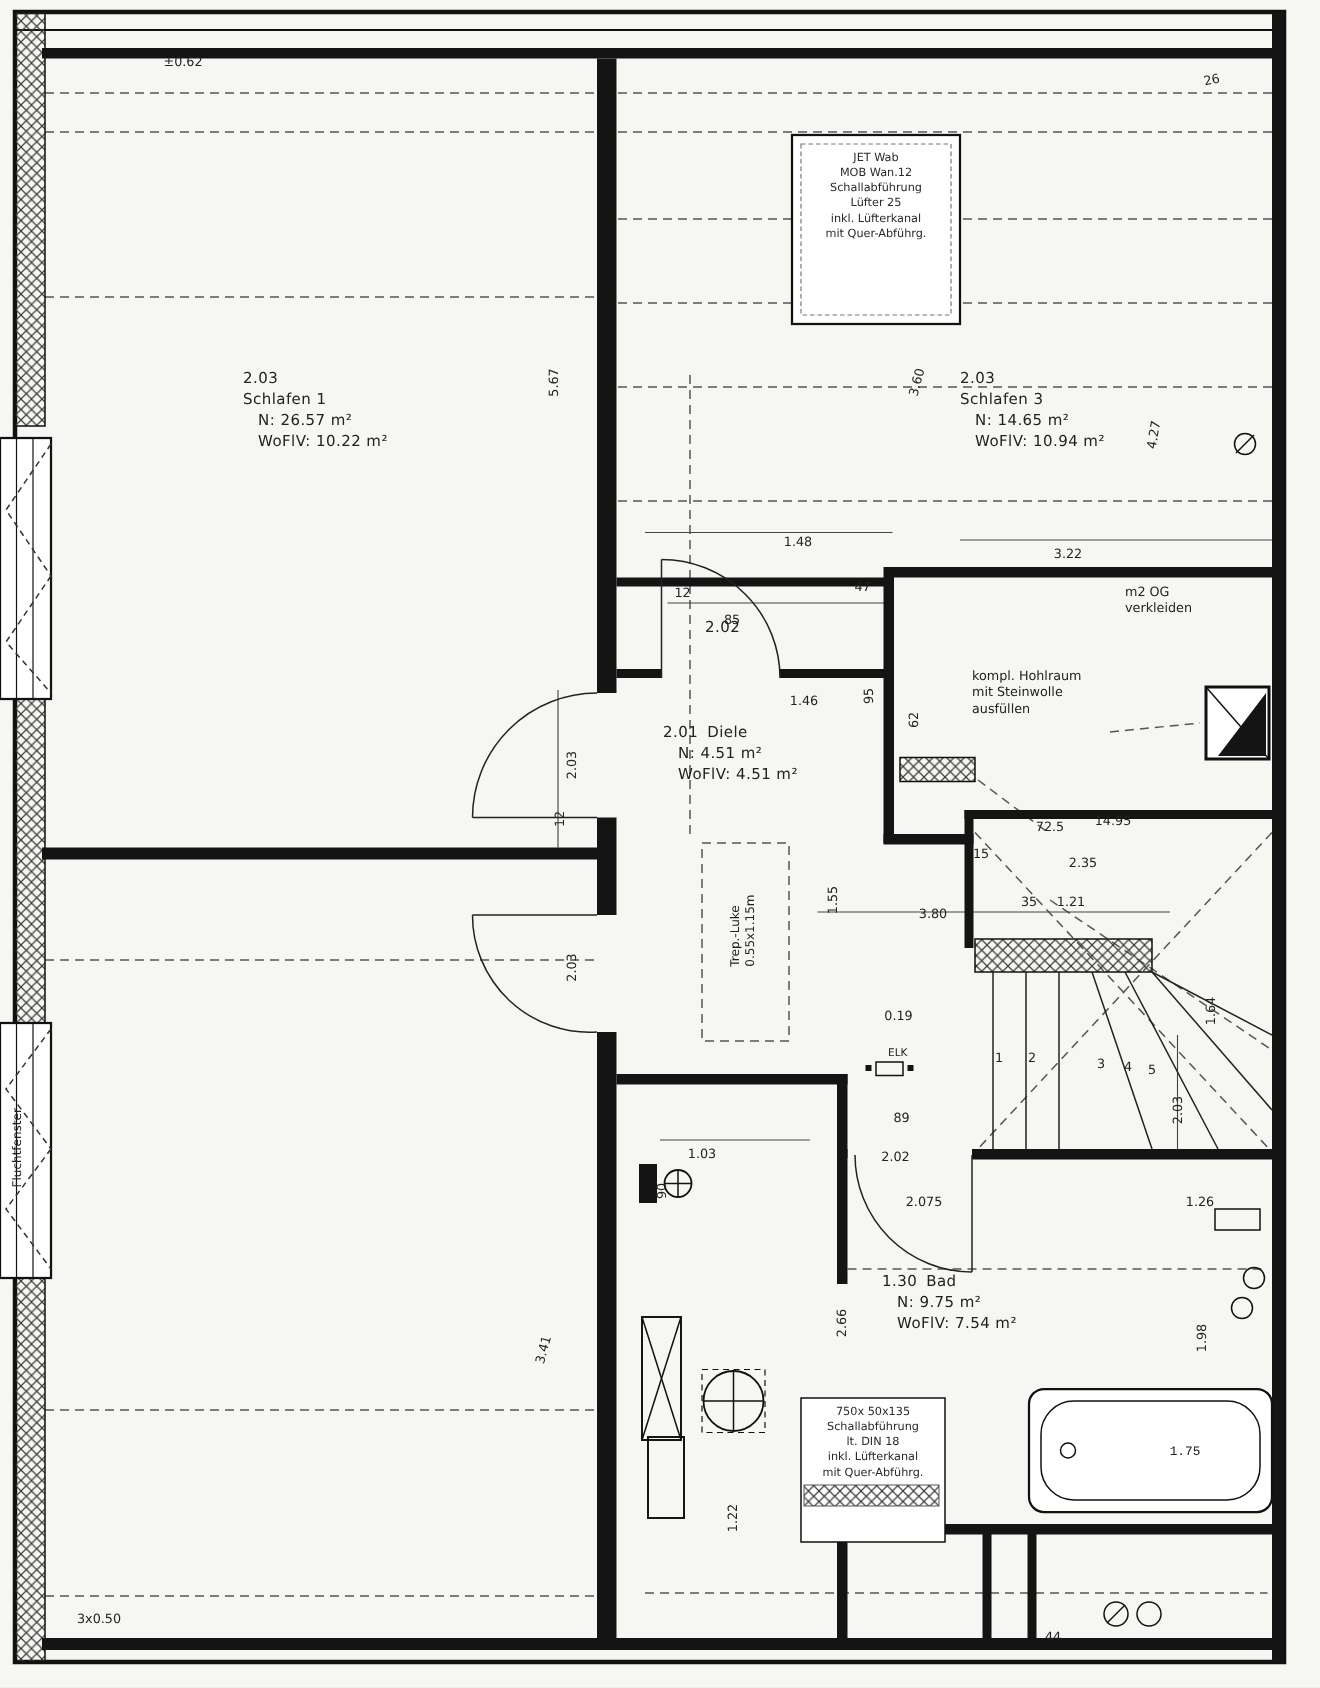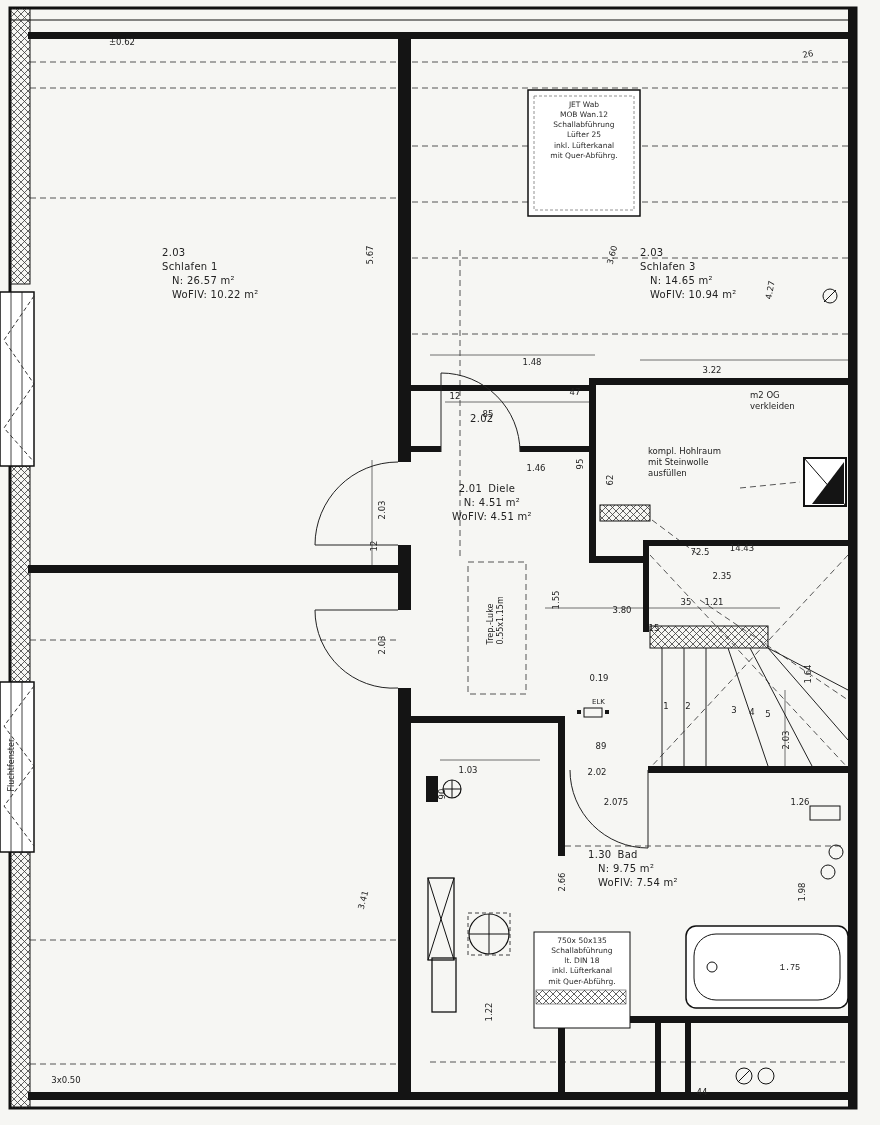--- a/index.html
+++ b/index.html
@@ -223,21 +223,21 @@
     <div class="area">WoFlV: 10.22 m²</div>
   </div>
 
   <div class="label" style="left:640px;top:246px;">
     <div class="num">2.03</div>
     <div>Schlafen 3</div>
     <div class="area">N: 14.65 m²</div>
     <div class="area">WoFlV: 10.94 m²</div>
   </div>
 
-  <div class="label" style="left:442px;top:482px;text-align:center;">
+  <div class="label" style="left:442px;top:482px;">
     <div>
       <span>2.01</span><span class="inline-gap"></span><span>Diele</span>
     </div>
     <div class="area">N: 4.51 m²</div>
     <div class="area">WoFlV: 4.51 m²</div>
   </div>
 
 
   <div class="label" style="left:588px;top:848px;">
     <div>
@@ -300,25 +300,25 @@
       <span class="dim" style="left: 488px; top: 394px; margin-top: 20px; --r: 0deg;">85</span>
       <span class="dim" style="left: 575px; top: 392px; --r: 0deg;">47</span>
       <span class="dim" style="left: 505px; top: 468px; margin-left: 31px; --r: 0deg;">1.46</span>
       <span class="dim" style="left: 580px; top: 464px; --r: -90deg;">95</span>
       <span class="dim" style="left: 610px; top: 480px; --r: -90deg;">62</span>
       <span class="dim" style="left: 382px; top: 510px; --r: -90deg;">2.03</span>
       <span class="dim" style="left: 374px; top: 546px; --r: -90deg;">12</span>
       <span class="dim" style="left: 382px; top: 645px; --r: -90deg;">2.03</span>
       <span class="dim" style="left: 556px; top: 600px; --r: -90deg;">1.55</span>
       <span class="dim" style="left: 622px; top: 610px; --r: 0deg;">3.80</span>
-      <span class="dim" style="left: 654px; top: 628px; --r: 0deg;">15</span>
+      <span class="dim" style="left: 654px; top: 570px; --r: 0deg;">15</span>
       <span class="dim" style="left: 686px; top: 602px; --r: 0deg;">35</span>
       <span class="dim" style="left: 714px; top: 602px; --r: 0deg;">1.21</span>
       <span class="dim" style="left: 700px; top: 552px; --r: 0deg;">72.5</span>
-      <span class="dim" style="left: 742px; top: 548px; --r: 0deg;">14.43</span>
+      <span class="dim" style="left: 742px; top: 548px; --r: 0deg;">14.95</span>
       <span class="dim" style="left: 722px; top: 576px; --r: 0deg;">2.35</span>
       <span class="dim" style="left: 588px; top: 678px; margin-left: 11px; --r: 0deg;">0.19</span>
       <span class="dim" style="left: 666px; top: 706px; --r: 0deg;">1</span>
       <span class="dim" style="left: 688px; top: 706px; --r: 0deg;">2</span>
       <span class="dim" style="left: 734px; top: 710px; --r: 0deg;">3</span>
       <span class="dim" style="left: 752px; top: 712px; --r: 0deg;">4</span>
       <span class="dim" style="left: 768px; top: 714px; --r: 0deg;">5</span>
       <span class="dim" style="left: 786px; top: 740px; --r: -90deg;">2.03</span>
       <span class="dim" style="left: 808px; top: 674px; --r: -90deg;">1.64</span>
       <span class="dim" style="left: 468px; top: 770px; --r: 0deg;">1.03</span>

